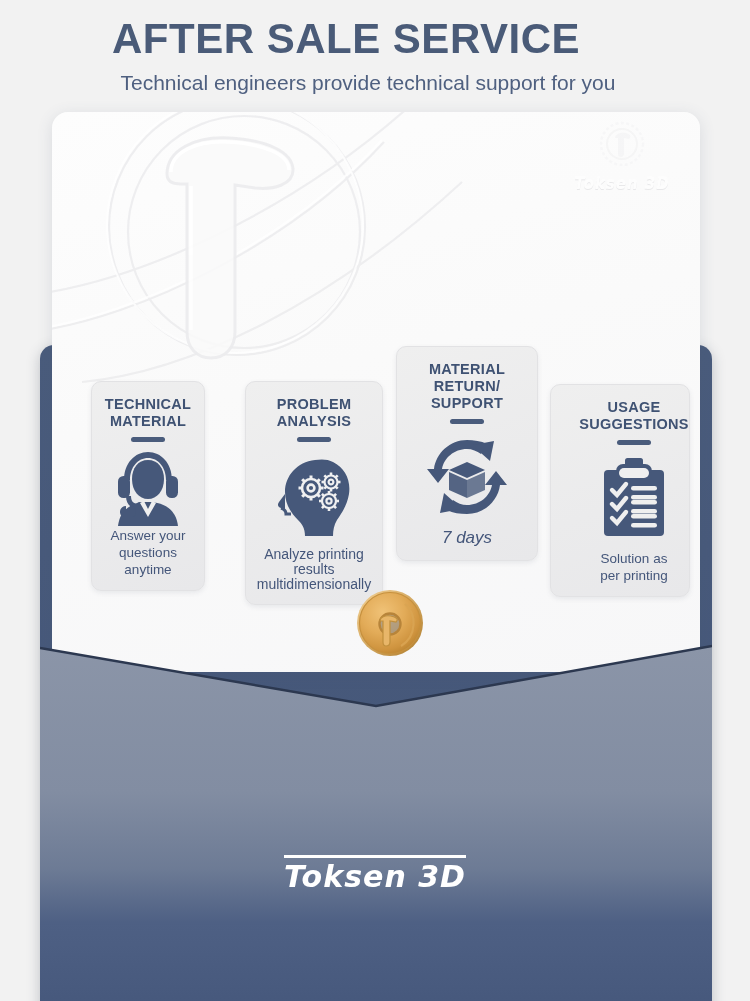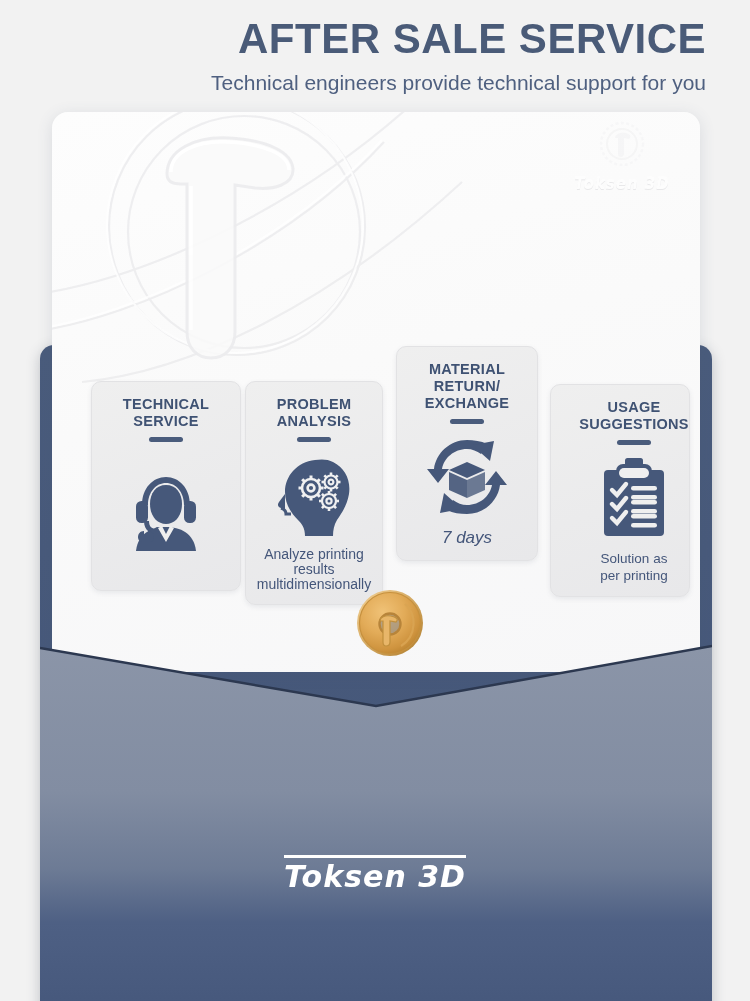--- a/index.html
+++ b/index.html
@@ -6,22 +6,22 @@
   html,body{ width:750px; height:1001px; }
   body{
     background:#f2f2f2;
     font-family:"Liberation Sans", sans-serif;
     position:relative;
     overflow:hidden;
   }
 
   
   .header{
-    position:absolute; top:0; left:16px; width:690px; height:112px;
-    text-align:right; padding-top:14px;
+    position:absolute; top:0; left:1px; width:690px; height:112px;
+    text-align:center; padding-top:14px;
   }
   .header-title{
     font-size:42px;
     font-weight:bold;
     letter-spacing:0.5px;
     color:#4a5b78;
     line-height:50px;
   }
   .header-sub{
     font-size:21px;
@@ -127,21 +127,21 @@
   }
   .card-desc{
     font-size:13.5px;
     color:#44567a;
     text-align:center;
     line-height:17px;
   }
   .card-desc.small{ font-size:14px; line-height:15px; }
   .card-desc.big{ font-size:17px; line-height:20px;font-style:italic; }
 
-  #card-1{ left:91px;  top:281px; width:150px; height:210px; }
+  #card-1{ left:91px;  top:281px; width:114px; height:210px; }
   #card-2{ left:245px; top:281px; width:138px; height:224px; }
   #card-3{ left:396px; top:246px; width:142px; height:215px; }
   #card-4{ left:550px; top:284px; width:140px; height:213px;padding-left:36px; }
 
   
   .flap{
     position:absolute;
     left:40px; top:420px;
     width:672px; height:510px;
     pointer-events:none;
@@ -225,21 +225,21 @@
       </svg>
       <div class="wm-text">Toksen 3D</div>
     </div>
   </div>
 
   <div class="cards">
 
     <div class="card" id="card-1">
       <div class="card-title">
         <span>TECHNICAL</span><br>
-        <span>SERVICE</span>
+        <span>MATERIAL</span>
       </div>
       <div class="card-rule"></div>
       <div class="card-icon">
         <svg width="84" height="80" viewBox="0 0 84 80">
           <g fill="#46587a">
 
             <path d="M18 34 C 18 17, 29 6, 42 6 C 55 6, 66 17, 66 34 L 60 34 C 60 21, 52 12, 42 12 C 32 12, 24 21, 24 34 Z"></path>
 
             <rect x="12" y="30" width="12" height="22" rx="5.5"></rect>
             <rect x="60" y="30" width="12" height="22" rx="5.5"></rect>
@@ -251,20 +251,24 @@
 
             <path d="M42 56 C 56 56, 70 62, 72 80 L 12 80 C 14 62, 28 56, 42 56 Z"></path>
 
             <path d="M34 57 L 42 71 L 50 57 L 46 55 L 42 63 L 38 55 Z" fill="#efefef"></path>
 
             <g transform="translate(14,58)">
               <path d="M6 2 C 2 2, 0 5, 0 8 C 0 11, 2 13, 5 13 L 5 22 L 11 22 L 11 13 C 14 13, 16 11, 16 8 C 16 5, 14 2, 10 2 L 10 7 L 6 7 Z" fill="#46587a"></path>
             </g>
           </g>
         </svg>
+      </div>
+      <div class="card-desc">
+        <span>Answer your</span><br>
+        <span>questions anytime</span>
       </div>
     </div>
 
     <div class="card" id="card-2">
       <div class="card-title">
         <span>PROBLEM</span><br>
         <span>ANALYSIS</span>
       </div>
       <div class="card-rule"></div>
       <div class="card-icon">
@@ -322,21 +326,21 @@
       </div>
       <div class="card-desc small">
         <span>Analyze printing results</span><br>
         <span>multidimensionally</span>
       </div>
     </div>
 
     <div class="card" id="card-3">
       <div class="card-title">
         <span>MATERIAL RETURN/</span><br>
-        <span>EXCHANGE</span>
+        <span>SUPPORT</span>
       </div>
       <div class="card-rule"></div>
       <div class="card-icon">
         <svg width="86" height="86" viewBox="0 0 86 86">
           <g fill="#46587a">
 
             <path d="M43 6 C 26 6, 12 19, 10 35 L 3 35 L 14 49 L 25 35 L 18 35 C 20 24, 30 15, 43 15 C 48 15, 53 17, 57 20 L 63 10 C 57 7, 50 6, 43 6 Z"></path>
             <path d="M57 19 L 49 11 L 70 7 L 66 27 Z"></path>
 
             <path d="M43 80 C 60 80, 74 67, 76 51 L 83 51 L 72 37 L 61 51 L 68 51 C 66 62, 56 71, 43 71 C 38 71, 33 69, 29 66 L 23 76 C 29 79, 36 80, 43 80 Z"></path>

